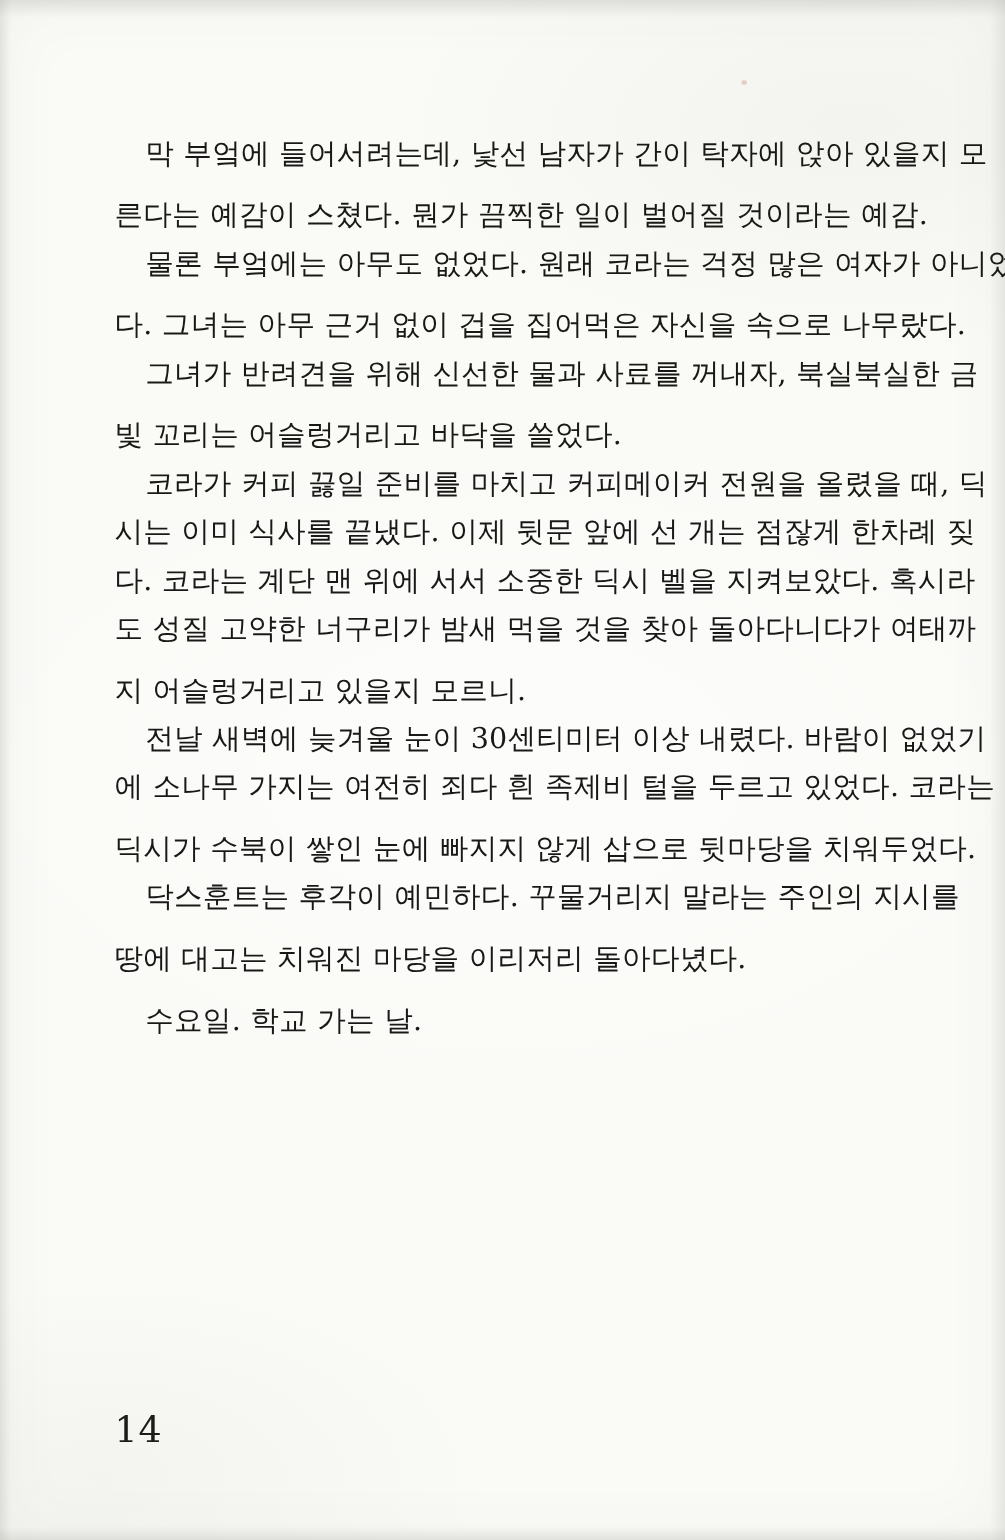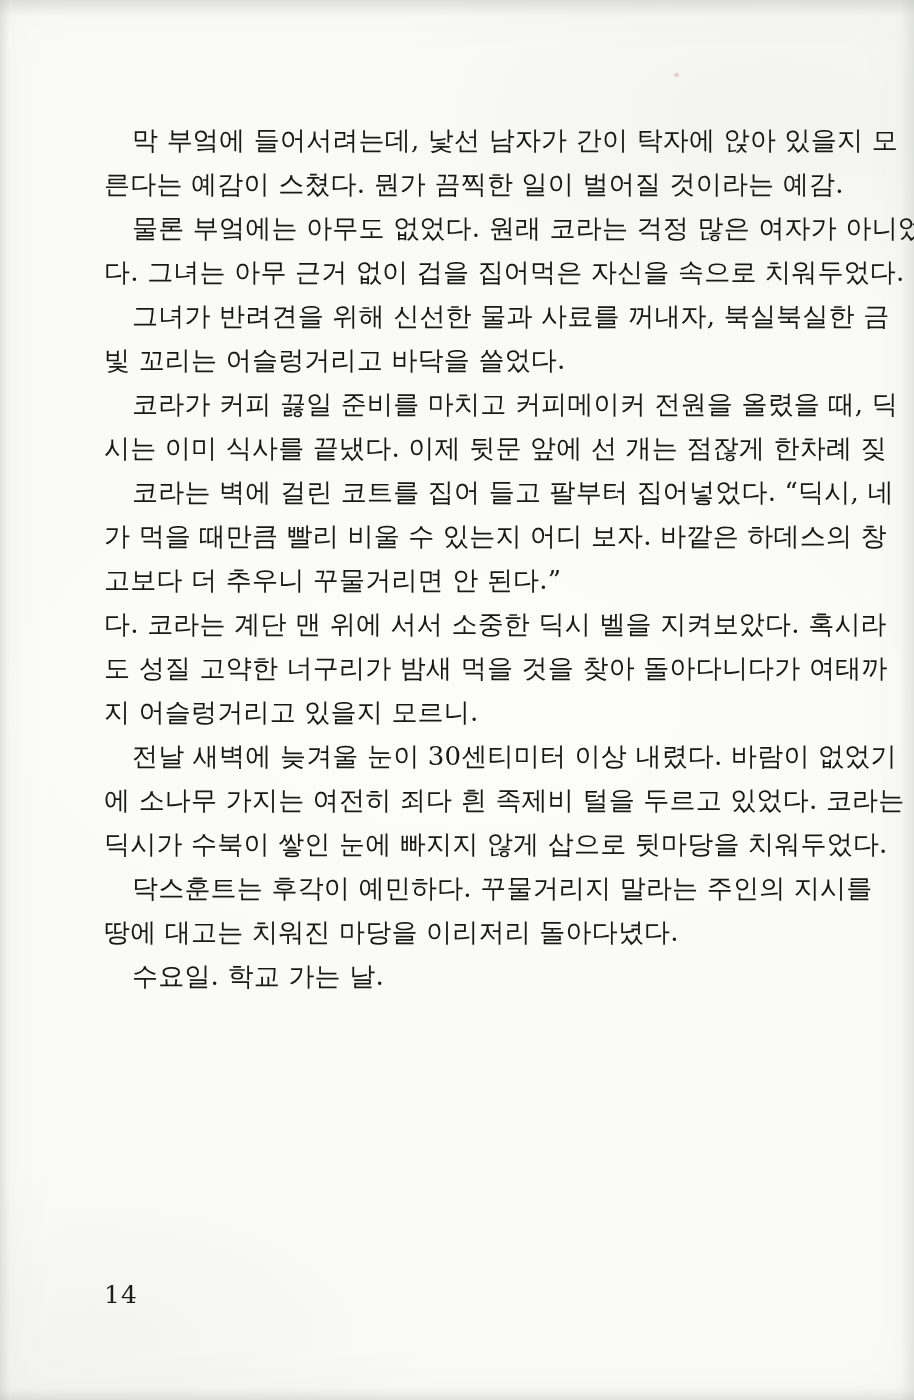--- a/index.html
+++ b/index.html
@@ -55,26 +55,26 @@
   }
   .paragraph { margin: 0; }
   .line {
     display: block;
     white-space: nowrap;
     overflow: visible;
     text-align: justify;
     text-align-last: justify;
   }
   .line.first { text-indent: 28px; }
-  .line.end   { text-align-last: left; }
+  .line.end   { text-align-last: left; margin-top: 12px; }
   .page-number {
     position: absolute;
     left: 104px;
     top: 1280px;
-    font-size: 25px;
+    font-size: 33px;
     color: #1c1c1a;
     letter-spacing: 1px;
   }
 </style>
 </head>
 <body>
 
 <div class="page">
   <div class="edge edge-top"></div>
   <div class="edge edge-bottom"></div>
@@ -82,34 +82,29 @@
   <div class="edge edge-right"></div>
   <div class="speck"></div>
 
   <div class="text-block" id="text-block">
       <div class="paragraph">
         <div class="line first">막 부엌에 들어서려는데, 낯선 남자가 간이 탁자에 앉아 있을지 모</div>
         <div class="line end">른다는 예감이 스쳤다. 뭔가 끔찍한 일이 벌어질 것이라는 예감.</div>
       </div>
       <div class="paragraph">
         <div class="line first">물론 부엌에는 아무도 없었다. 원래 코라는 걱정 많은 여자가 아니었</div>
-        <div class="line end">다. 그녀는 아무 근거 없이 겁을 집어먹은 자신을 속으로 치워두었다.</div>
+        <div class="line end">다. 그녀는 아무 근거 없이 겁을 집어먹은 자신을 속으로 나무랐다.</div>
       </div>
       <div class="paragraph">
         <div class="line first">그녀가 반려견을 위해 신선한 물과 사료를 꺼내자, 북실북실한 금</div>
         <div class="line end">빛 꼬리는 어슬렁거리고 바닥을 쓸었다.</div>
       </div>
       <div class="paragraph">
         <div class="line first">코라가 커피 끓일 준비를 마치고 커피메이커 전원을 올렸을 때, 딕</div>
         <div class="line">시는 이미 식사를 끝냈다. 이제 뒷문 앞에 선 개는 점잖게 한차례 짖</div>
-      </div>
-      <div class="paragraph">
-        <div class="line first">코라는 벽에 걸린 코트를 집어 들고 팔부터 집어넣었다. “딕시, 네</div>
-        <div class="line">가 먹을 때만큼 빨리 비울 수 있는지 어디 보자. 바깥은 하데스의 창</div>
-        <div class="line end">고보다 더 추우니 꾸물거리면 안 된다.”</div>
       </div>
       <div class="paragraph">
         <div class="line">다. 코라는 계단 맨 위에 서서 소중한 딕시 벨을 지켜보았다. 혹시라</div>
         <div class="line">도 성질 고약한 너구리가 밤새 먹을 것을 찾아 돌아다니다가 여태까</div>
         <div class="line end">지 어슬렁거리고 있을지 모르니.</div>
       </div>
       <div class="paragraph">
         <div class="line first">전날 새벽에 늦겨울 눈이 30센티미터 이상 내렸다. 바람이 없었기</div>
         <div class="line">에 소나무 가지는 여전히 죄다 흰 족제비 털을 두르고 있었다. 코라는</div>
         <div class="line end">딕시가 수북이 쌓인 눈에 빠지지 않게 삽으로 뒷마당을 치워두었다.</div>

